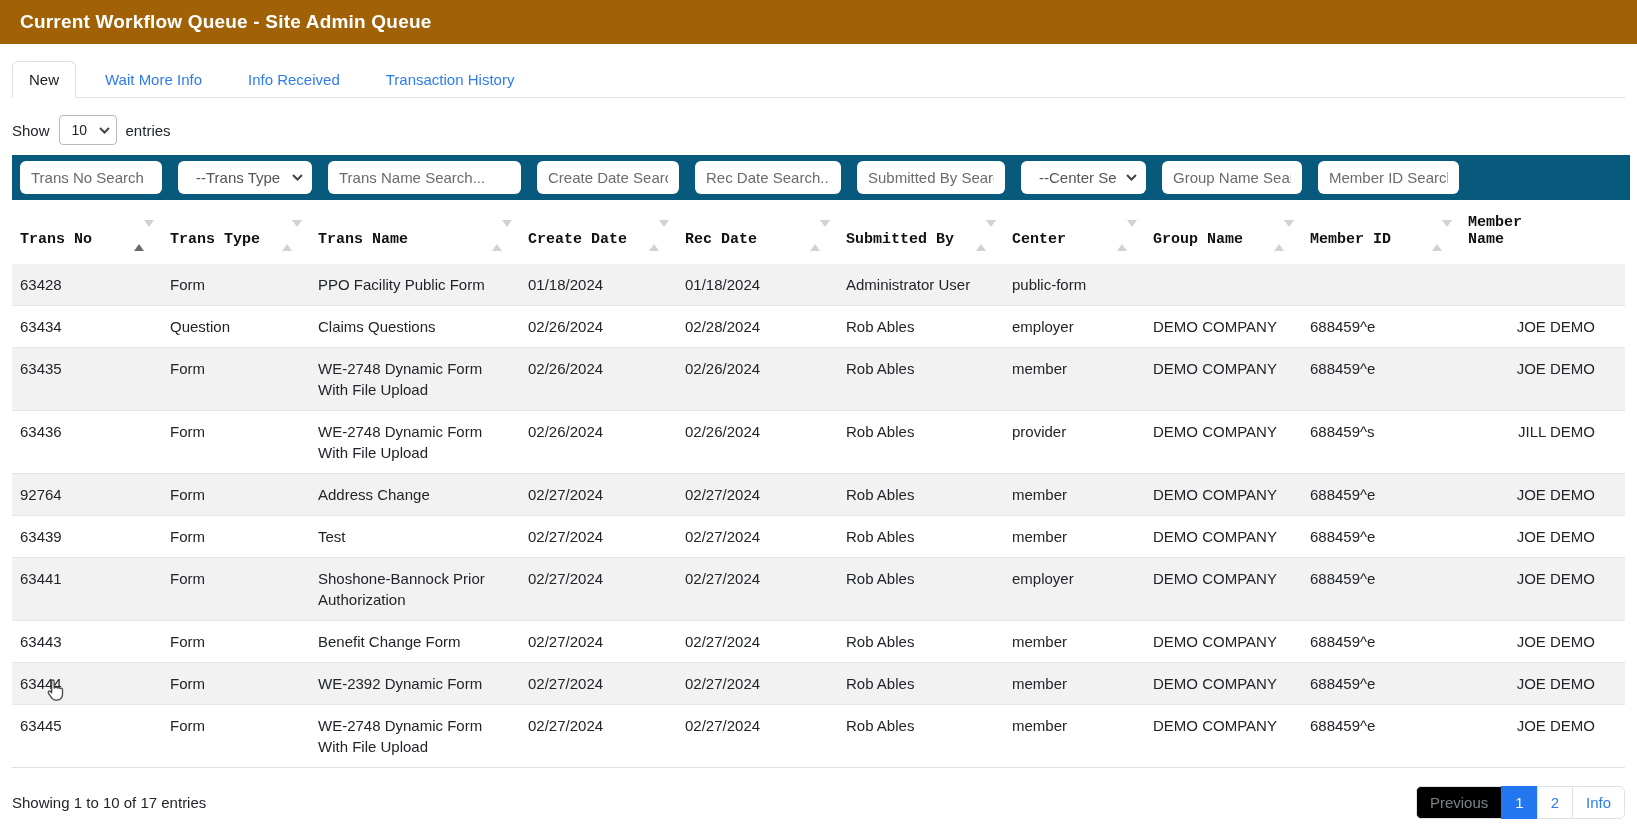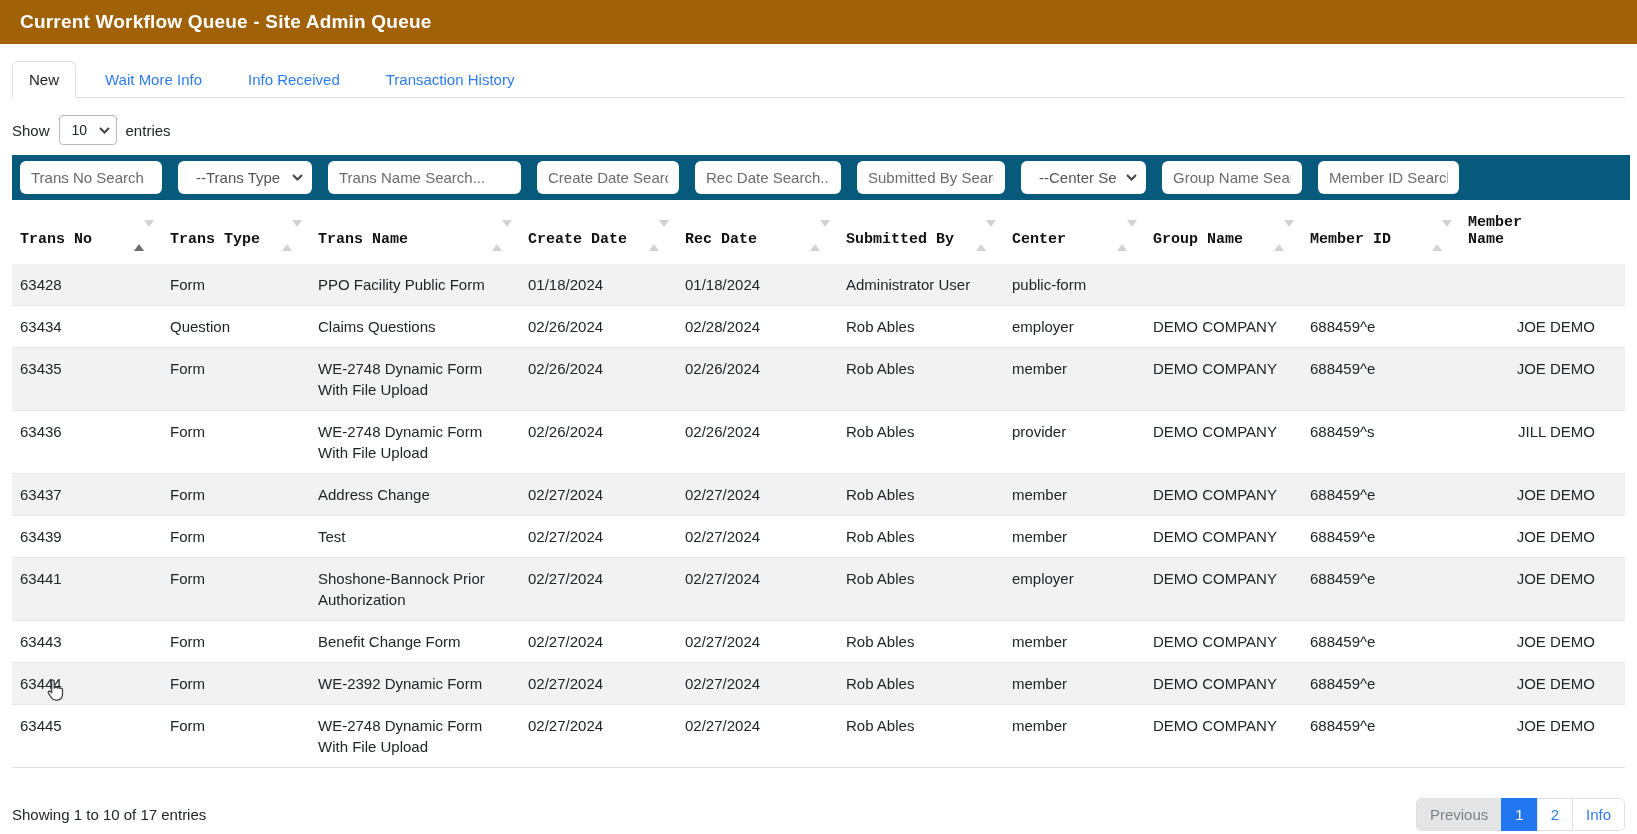--- a/index.html
+++ b/index.html
@@ -104,32 +104,32 @@
   }
   .sorts .down {
     width:0; height:0; margin:0 auto;
     border-left:5px solid transparent; border-right:5px solid transparent;
     border-top:7px solid #d2d2d2;
   }
   .sorts.asc .up { border-bottom-color:#6b6b6b; }
   
   .footer {
     margin: 0 12px; border-top: 1px solid #dee2e6;
-    padding-top: 30px;
+    padding-top: 18px;
     display: flex; align-items: center; justify-content: space-between;
   }
   .status { font-size: 15px; color:#212529; }
   .pagination { display: flex; border-radius: 5px; overflow: hidden; }
   .page-item {
     font-size: 15px; padding: 7px 13px; border: 1px solid #dee2e6;
     margin-left: -1px; cursor: pointer; color:#2e7cf0; background:#fff;
     min-width: 34px; text-align: center;
   }
   .page-item.prev {
-    background:#e5e5e5; color:#7a8288;
+    background:#000000; color:#7a8288;
     border-top-left-radius:5px; border-bottom-left-radius:5px; margin-left:0;
   }
   .page-item.next { border-top-right-radius:5px; border-bottom-right-radius:5px; }
   .page-item.current { background:#2276f0; border-color:#2276f0; color:#fff; }
   
   .cursor { position:absolute; left:44px; top:678px; width:22px; height:26px; pointer-events:none; }
 </style>
 </head>
 <body>
 
@@ -280,21 +280,21 @@
           <td>WE-2748 Dynamic Form With File Upload</td>
           <td>02/26/2024</td>
           <td>02/26/2024</td>
           <td>Rob Ables</td>
           <td>provider</td>
           <td>DEMO COMPANY</td>
           <td>688459^s</td>
           <td>JILL DEMO</td>
         </tr>
         <tr>
-          <td>63437</td>
+          <td>92764</td>
           <td>Form</td>
           <td>Address Change</td>
           <td>02/27/2024</td>
           <td>02/27/2024</td>
           <td>Rob Ables</td>
           <td>member</td>
           <td>DEMO COMPANY</td>
           <td>688459^e</td>
           <td>JOE DEMO</td>
         </tr>

